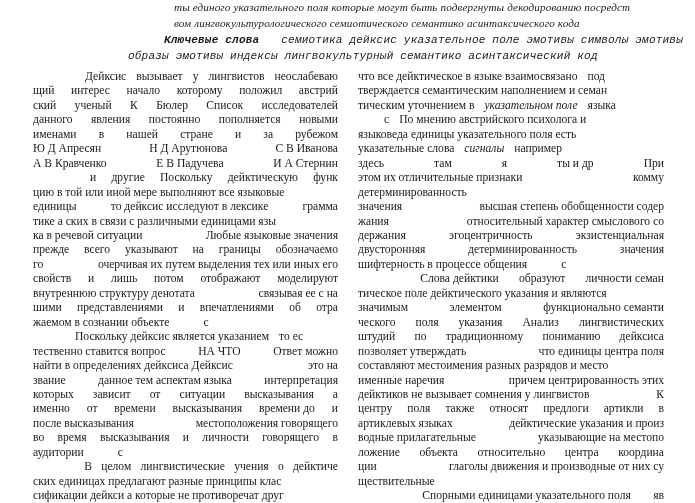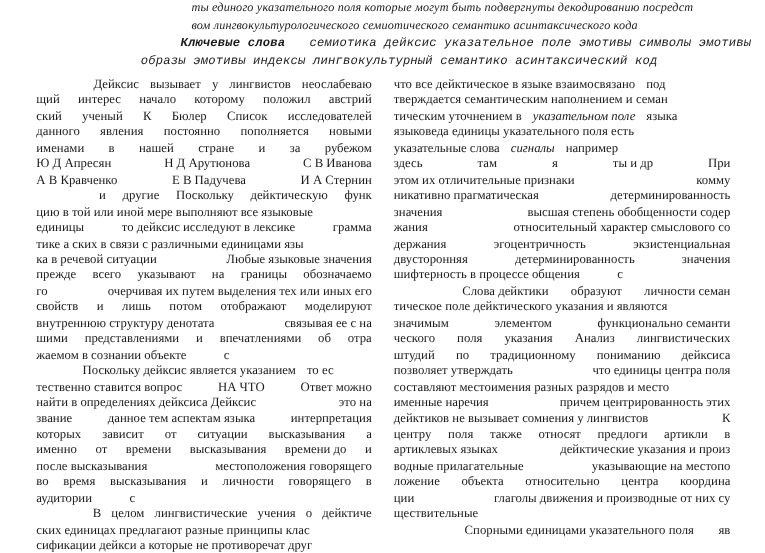--- a/index.html
+++ b/index.html
@@ -280,35 +280,35 @@
           <span class="tl"><span>сификации дейкси а  которые не противоречат друг</span></span>
         </div>
       </div>
     <div class="col col-right" id="col-right">
         <div class="para">
           <span class="tl"><span>что все дейктическое в языке взаимосвязано</span><span class="gap-s"></span><span>под</span></span>
           <span class="tl"><span>тверждается семантическим наполнением и семан</span></span>
           <span class="tl"><span>тическим уточнением в</span><span class="gap-s"></span><span class="ital">указательном поле</span><span class="gap-s"></span><span>языка</span></span>
         </div>
         <div class="para">
+          <span class="tl"><span class="ind"></span><span>с</span><span class="gap-s"></span><span>По мнению австрийского психолога и</span></span>
           <span class="tl"><span>языковеда  единицы указательного поля есть</span></span>
           <span class="tl"><span>указательные слова</span><span class="gap-s"></span><span class="ital">сигналы</span><span class="gap-s"></span><span>например</span></span>
           <span class="tl just">
             <span>здесь</span>
             <span>там</span>
             <span>я</span>
             <span>ты и др</span>
             <span>При</span>
           </span>
           <span class="tl just">
             <span>этом их отличительные признаки</span>
             <span>комму</span>
           </span>
           <span class="tl just">
-            <span>никативно прагматическая</span>
             <span>детерминированность</span>
           </span>
           <span class="tl just">
             <span>значения</span>
             <span>высшая степень обобщенности содер</span>
           </span>
           <span class="tl just">
             <span>жания</span>
             <span>относительный характер смыслового со</span>
           </span>

